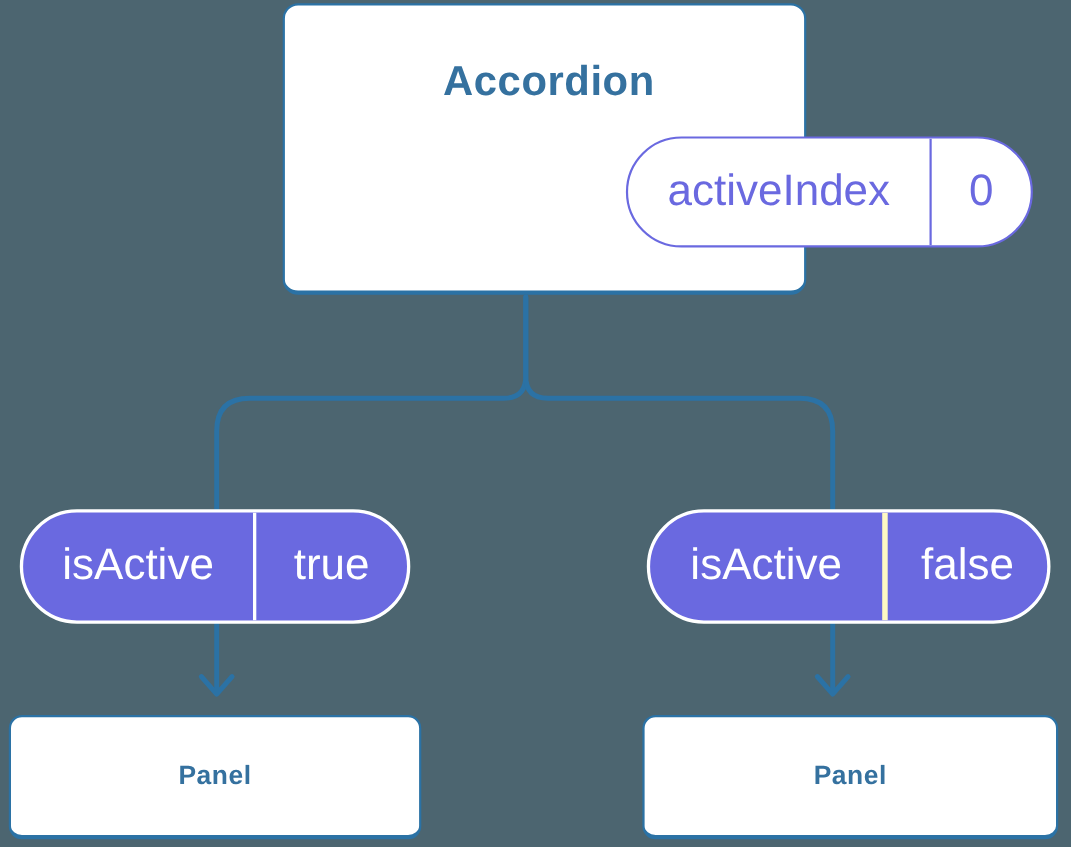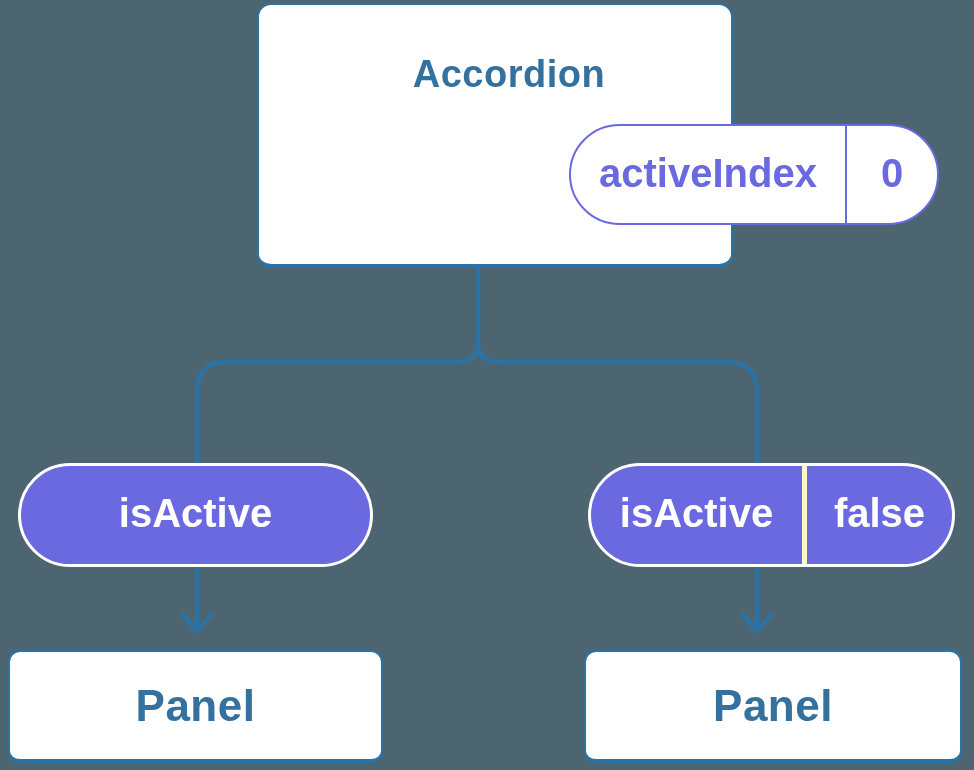--- a/index.html
+++ b/index.html
@@ -37,29 +37,28 @@
   .accordion-box { left: 257px; top: 3px; width: 476px; height: 265px; }
   .box-title {
     position: absolute;
     width: 100%;
     text-align: center;
     font-size: 38px;
     font-weight: 600;
     color: var(--c-box-title-text);
     letter-spacing: 0.5px;
   }
-  .accordion-title { top: 48px; left: 14px; }
+  .accordion-title { top: 48px; left: 4px; }
   .pill {
     position: absolute;
     display: flex;
     align-items: stretch;
     border-radius: 60px;
     font-size: 40px;
     overflow: hidden;
-    font-weight: bold;
   }
   .state-pill {
     left: 310px; top: 119px; width: 370px; height: 101px;
     background: var(--c-box-background);
     border: 2.5px solid var(--c-pill-purple);
     color: var(--c-pill-purple);
   }
   .state-pill .pill-value { border-left: 2.5px solid var(--c-pill-purple); width: 92px; }
   .prop-pill {
     background: var(--c-pill-purple);
@@ -79,21 +78,21 @@
     display: flex; align-items: center; justify-content: center;
     padding-bottom: 3px;
   }
   .panel-box {
     display: flex; align-items: center; justify-content: center;
     border-radius: 12px;
   }
   .panel-box-left  { left: 8px;   top: 650px; width: 375px; height: 113px; }
   .panel-box-right { left: 584px; top: 650px; width: 378px; height: 113px; }
   .panel-title {
-    font-size: 44px;
+    font-size: 24px;
     font-weight: 600;
     color: var(--c-box-title-text);
     letter-spacing: 0.5px;
   }
 </style>
 </head>
 <body>
 
 <div class="canvas">
 
@@ -107,20 +106,21 @@
   <div class="comp-box accordion-box">
     <div class="box-title accordion-title">Accordion</div>
     <div class="pill state-pill">
       <div class="pill-label">activeIndex</div>
       <div class="pill-value">0</div>
     </div>
   </div>
 
   <div class="pill prop-pill prop-pill-left">
     <div class="pill-label">isActive</div>
+    <div class="pill-value">true</div>
   </div>
 
   <div class="pill prop-pill prop-pill-right">
     <div class="pill-label">isActive</div>
     <div class="pill-value">false</div>
   </div>
 
   <div class="comp-box panel-box panel-box-left">
     <div class="panel-title">Panel</div>
   </div>

